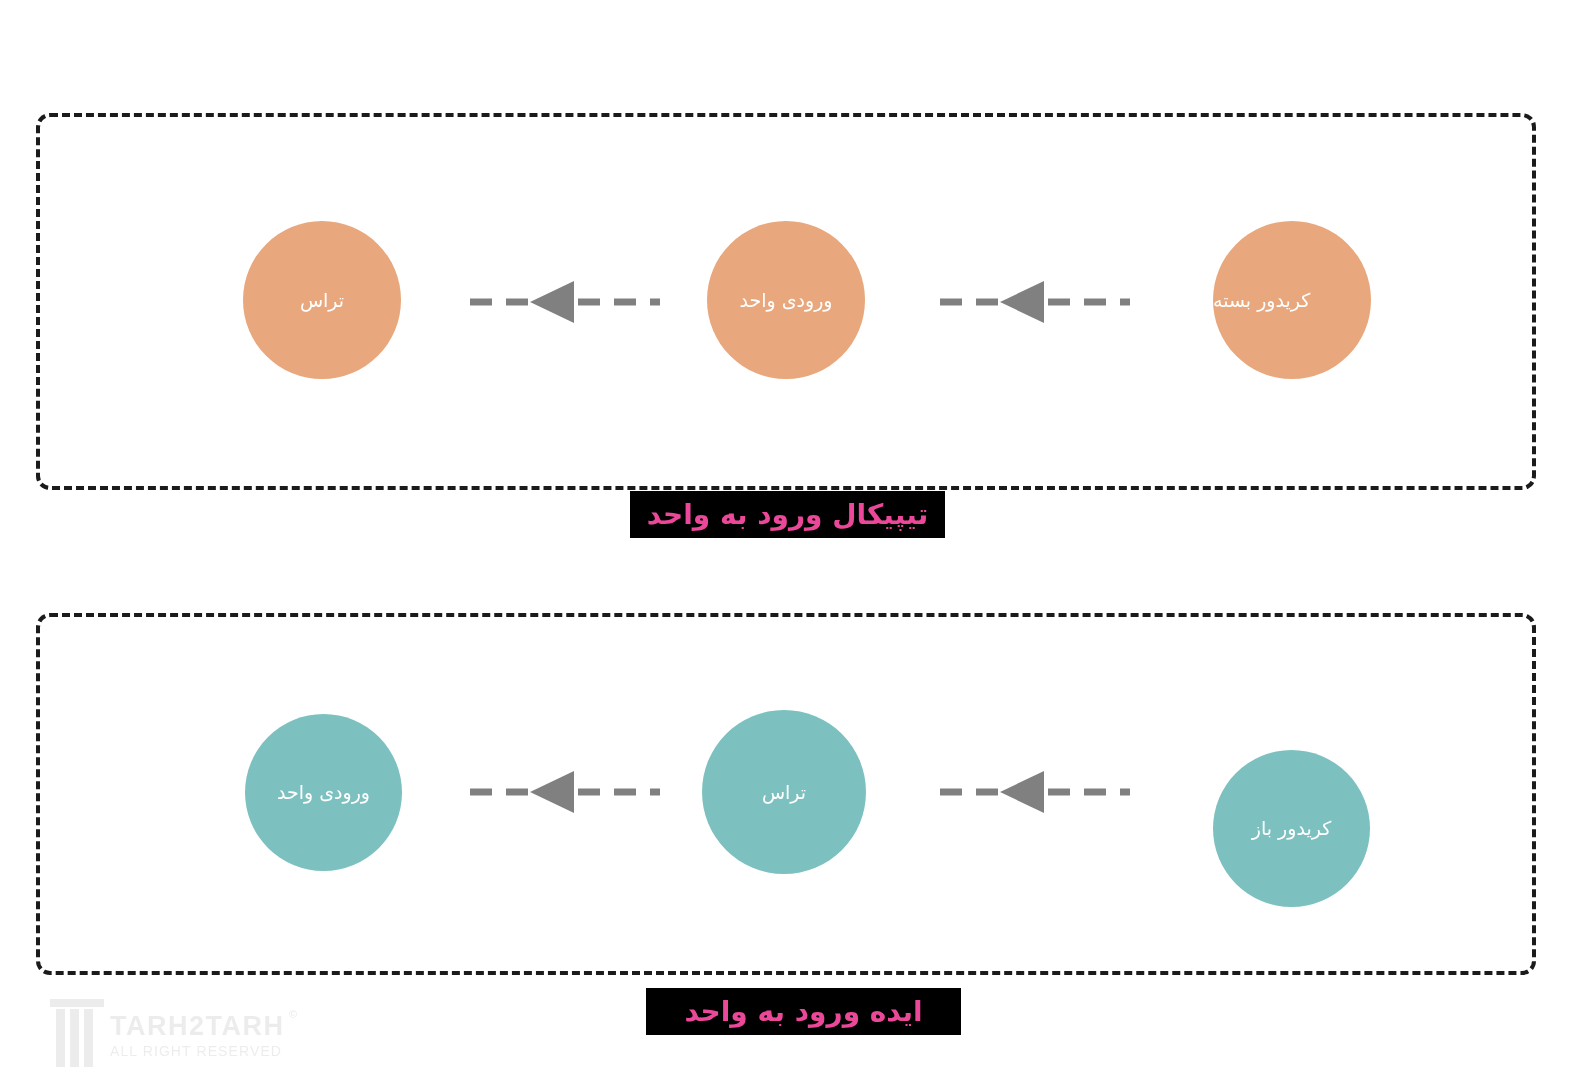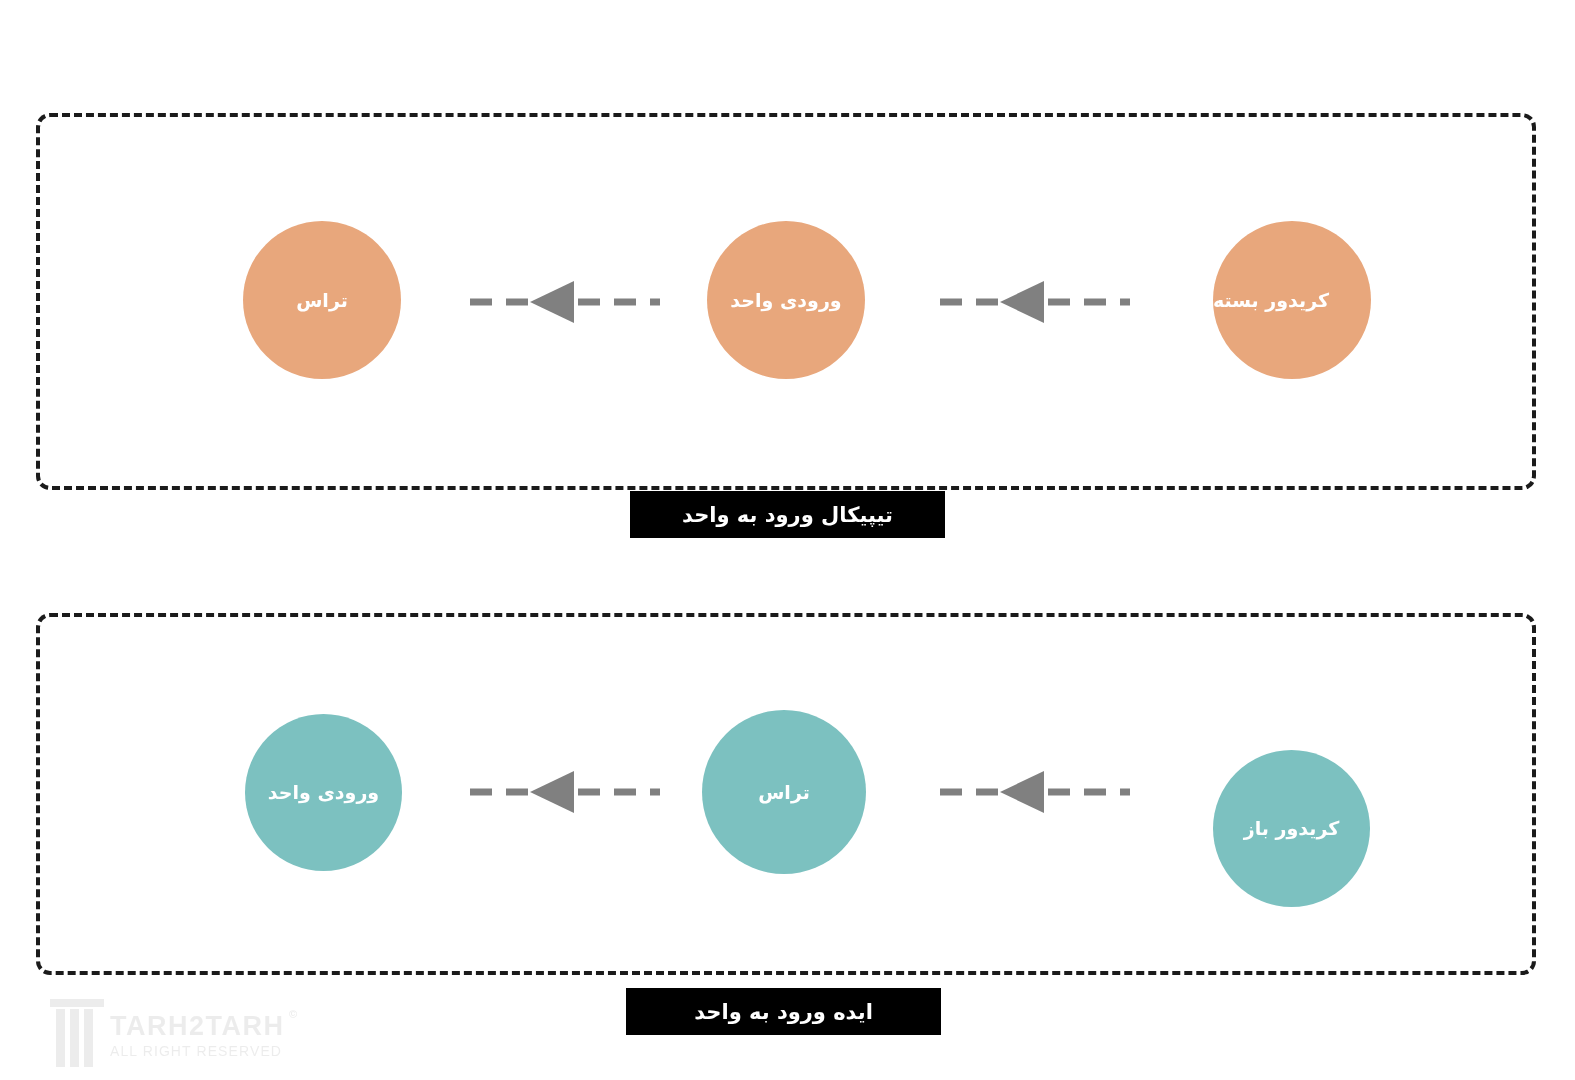--- a/index.html
+++ b/index.html
@@ -34,21 +34,21 @@
 
   
   .node {
     position: absolute;
     border-radius: 50%;
     display: flex;
     align-items: center;
     justify-content: center;
     color: #ffffff;
     font-size: 19px;
-    font-weight: 700;
+    font-weight: 400;
     line-height: 1;
     text-align: center;
     letter-spacing: 0.2px;
     user-select: none;
   }
   .node.salmon { background: #e8a77c; }
   .node.teal   { background: #7cc1c0; }
 
   
   #node-t-1 { left: 243px;  top: 221px; width: 158px; height: 158px; }
@@ -69,31 +69,31 @@
 
   #arrow-t-a { left: 470px; top: 281px; width: 190px; }
   #arrow-t-b { left: 940px; top: 281px; width: 190px; }
   #arrow-b-a { left: 470px; top: 771px; width: 190px; }
   #arrow-b-b { left: 940px; top: 771px; width: 190px; }
 
   
   .caption {
     position: absolute;
     background: #000000;
-    color: #ffffff;
+    color: #ec4899;
     display: flex;
     align-items: center;
     justify-content: center;
-    font-size: 21px;
+    font-size: 28px;
     font-weight: 700;
     letter-spacing: 0.3px;
     user-select: none;
   }
   #caption-top    { left: 630px; top: 491px; width: 315px; height: 47px; }
-  #caption-bottom { left: 626px; top: 988px; width: 315px; height: 47px; }
+  #caption-bottom { left: 646px; top: 988px; width: 315px; height: 47px; }
 
   
   #watermark {
     position: absolute;
     left: 48px;
     top: 995px;
     width: 250px;
     height: 78px;
     opacity: 0.42;
     user-select: none;

